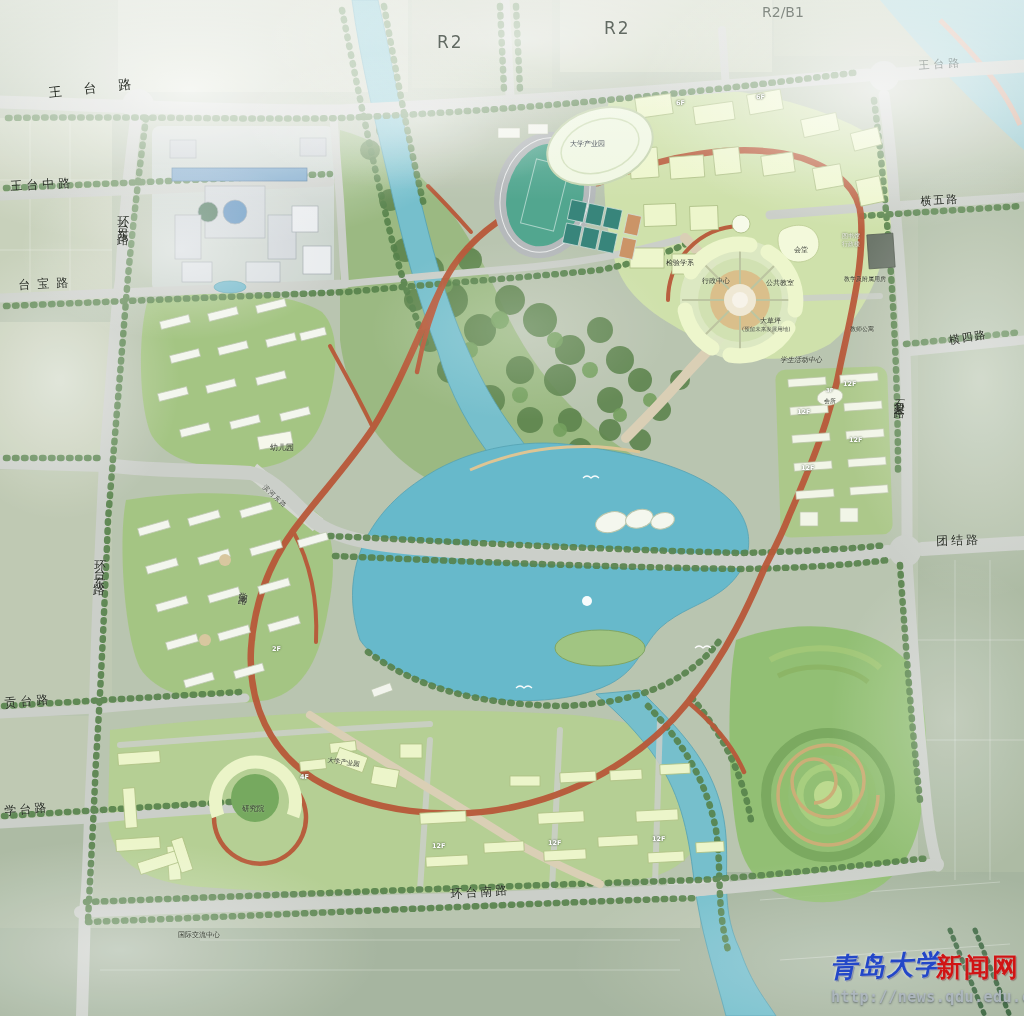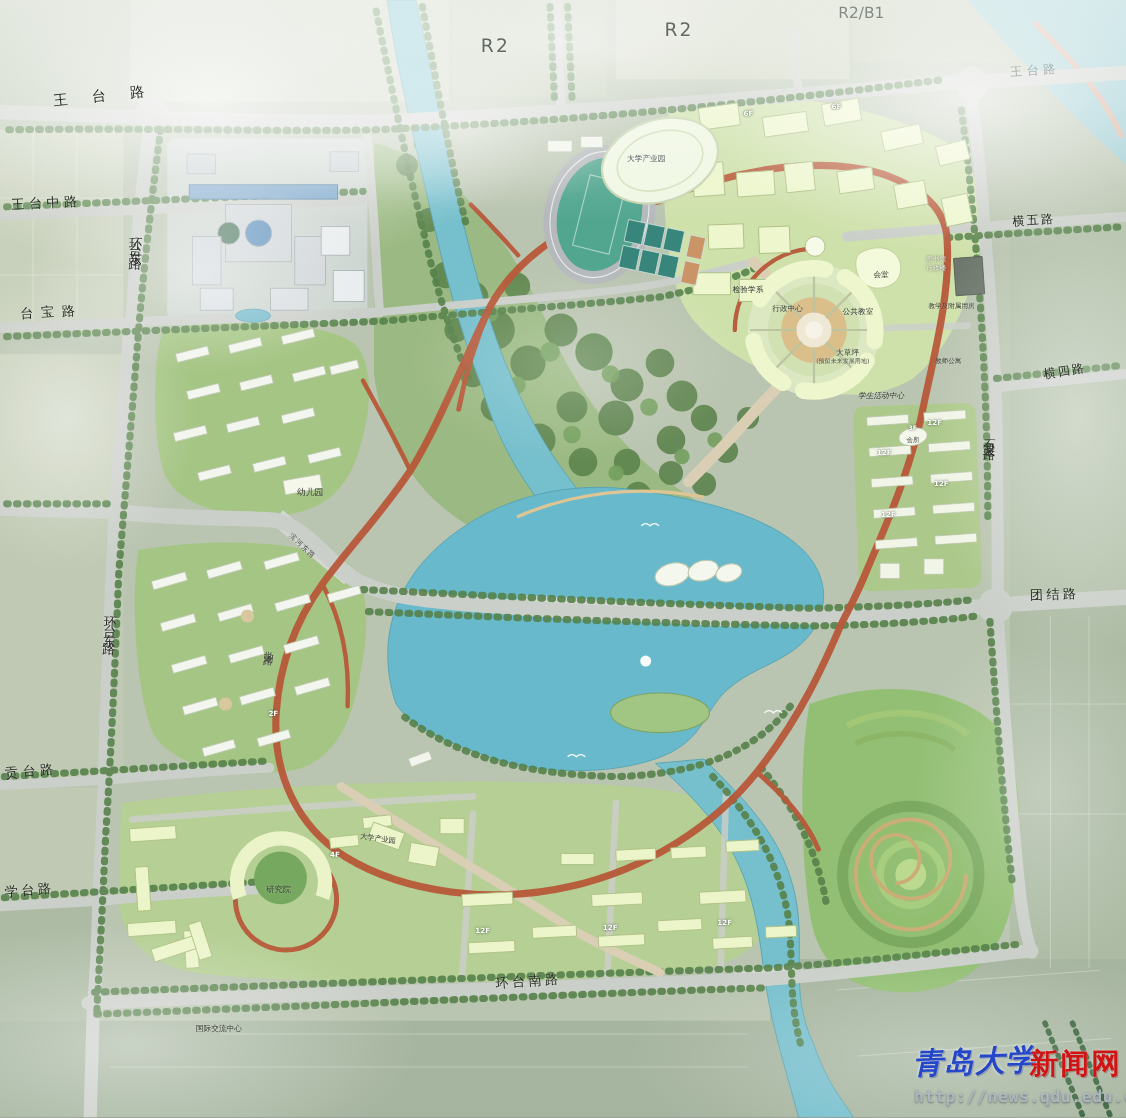--- a/index.html
+++ b/index.html
@@ -467,19 +467,19 @@
 <span class="ftag" style="left:797px;top:409px;">12F</span>
 <span class="ftag" style="left:849px;top:437px;">12F</span>
 <span class="ftag" style="left:801px;top:465px;">12F</span>
 <span class="ftag" style="left:826px;top:388px;font-size:5.5px;">3F</span>
 <span class="ftag" style="left:432px;top:843px;">12F</span>
 <span class="ftag" style="left:548px;top:840px;">12F</span>
 <span class="ftag" style="left:652px;top:836px;">12F</span>
 <span class="ftag" style="left:676px;top:100px;">6F</span>
 <span class="ftag" style="left:756px;top:94px;">6F</span>
 <span class="ftag" style="left:300px;top:758px;margin-top:16px;">4F</span>
-<span class="ftag" style="left:244px;top:646px;">2F</span>
+<span class="ftag" style="left:272px;top:646px;">2F</span>
 
 <span class="wm wm-name" style="left:830px;top:952px;">青岛大学</span>
 <span class="wm wm-suffix" style="left:936px;top:954px;">新闻网</span>
 <span class="wm wm-url" style="left:831px;top:990px;">http://news.qdu.edu.cn</span>
 
 </div>
 
 </body></html>

